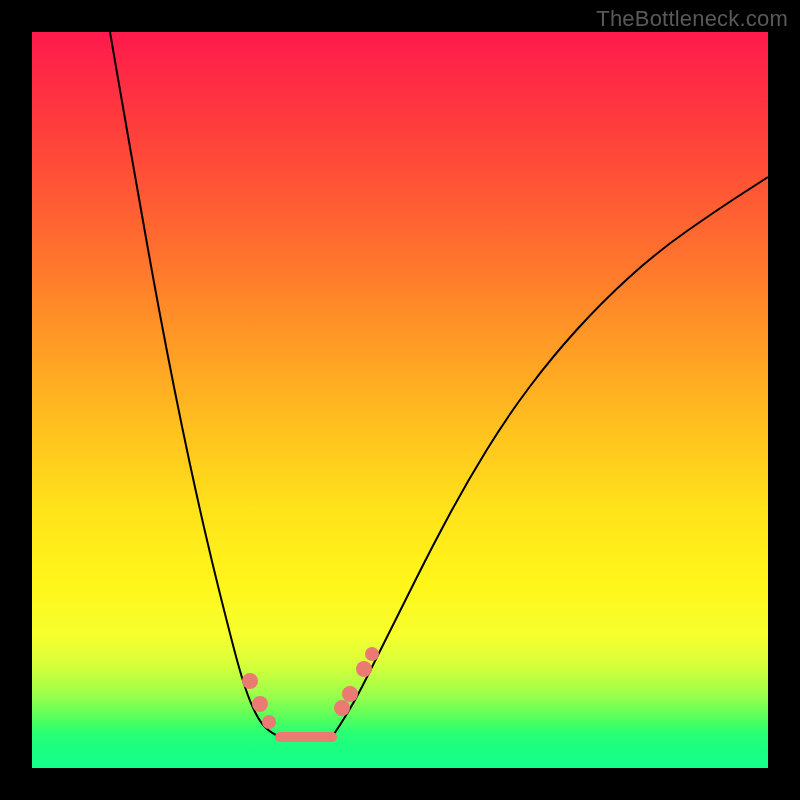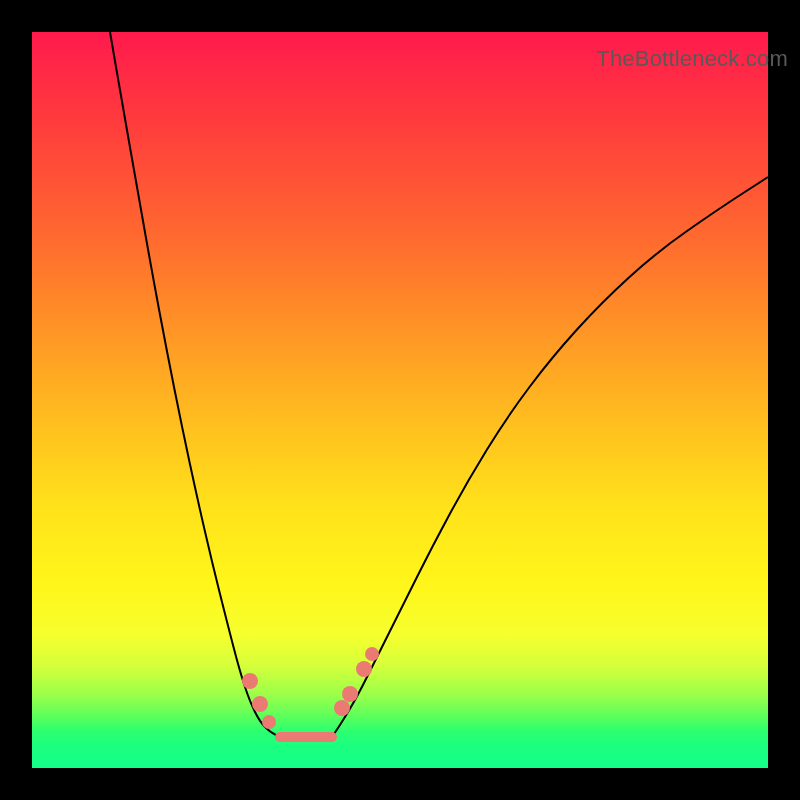--- a/index.html
+++ b/index.html
@@ -44,21 +44,20 @@
   .watermark {
     position: absolute;
     top: 6px;
     right: 12px;
     color: #595959;
     font-size: 22px;
     letter-spacing: 0.2px;
     font-weight: 400;
     z-index: 10;
     user-select: none;
-    margin-top: 40px;
   }
   svg.curves {
     position: absolute;
     left: 32px;
     top: 32px;
     width: 736px;
     height: 736px;
     overflow: visible;
   }
   .curve {

